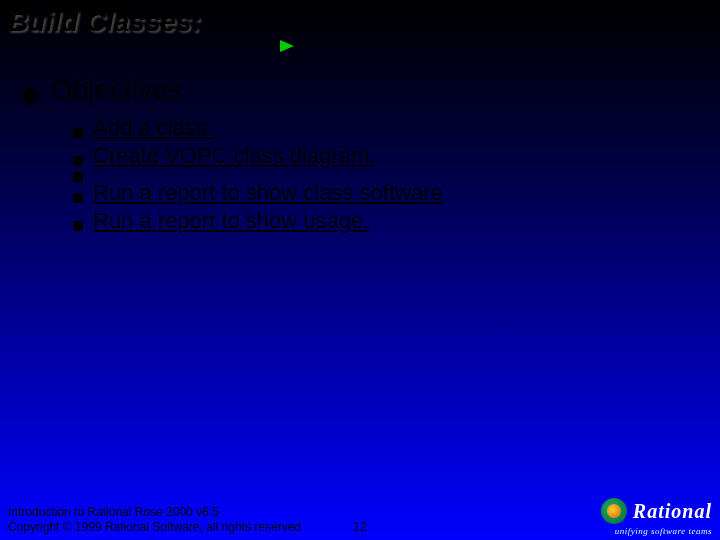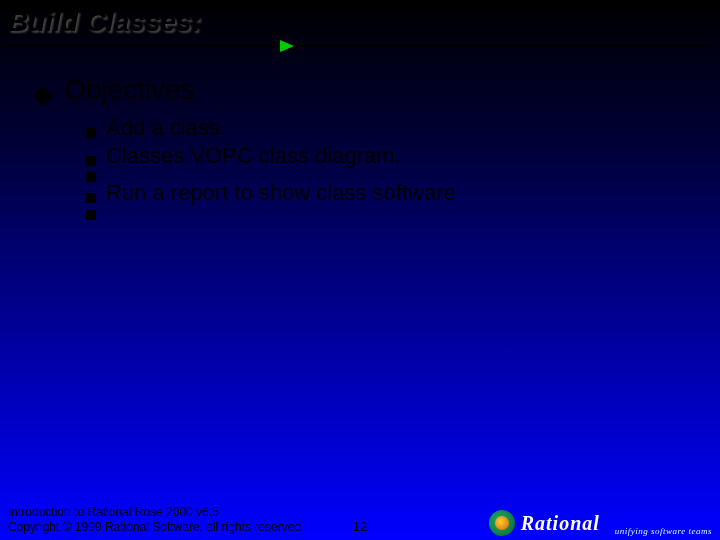--- a/index.html
+++ b/index.html
@@ -33,21 +33,21 @@
   .divider-arrow {
     position: absolute;
     left: 280px;
     top: -2px;
     width: 0; height: 0;
     border-top: 6px solid transparent;
     border-bottom: 6px solid transparent;
     border-left: 14px solid #00cc00;
   }
   .content {
-    padding: 24px 24px 0 32px;
+    padding: 24px 24px 0 19px;
   }
   .level1 {
     display: flex;
     align-items: baseline;
     margin-bottom: 8px;
   }
   .diamond {
     width: 14px; height: 14px;
     background: #000;
     transform: rotate(45deg);
@@ -72,20 +72,21 @@
   .square {
     width: 10px; height: 10px;
     background: #000;
     margin-right: 10px;
     position: relative;
     top: 3px;
     flex: 0 0 auto;
   }
   .level2-text {
     font-size: 22px;
+    text-decoration: underline;
   }
   .footer {
     position: absolute;
     left: 0; right: 0; bottom: 0;
     height: 42px;
     padding: 0 8px 6px 8px;
   }
   .footer-left {
     position: absolute;
     left: 8px; bottom: 6px;
@@ -99,23 +100,23 @@
     transform: translateX(-50%);
     bottom: 6px;
     font-size: 13px;
     color: #000;
   }
   .footer-logo {
     position: absolute;
     right: 8px;
     bottom: 4px;
     display: flex;
-    flex-direction: row;
+    flex-direction: column;
     align-items: flex-end;
-    gap: 15px;
+    gap: 2px;
   }
   .logo-row {
     display: flex;
     align-items: center;
     gap: 6px;
   }
   .logo-swirl {
     width: 26px; height: 26px;
     position: relative;
   }
@@ -157,31 +158,32 @@
     <div class="diamond"></div>
     <div class="level1-text">Objectives</div>
   </div>
   <div class="level2-list">
     <div class="level2">
       <div class="square"></div>
       <div class="level2-text">Add a class.</div>
     </div>
     <div class="level2">
       <div class="square"></div>
-      <div class="level2-text">Classes VOPC class diagram.</div>
+      <div class="level2-text">Create VOPC class diagram.</div>
     </div>
     <div class="level2">
       <div class="square"></div>
     </div>
     <div class="level2">
       <div class="square"></div>
       <div class="level2-text">Run a report to show class software</div>
     </div>
     <div class="level2">
       <div class="square"></div>
+      <div class="level2-text">Run a report to show usage.</div>
     </div>
   </div>
 </div>
 
 <div class="footer">
   <div class="footer-left">
     <div>Introduction to Rational Rose 2000 v6.5</div>
     <div>Copyright © 1999 Rational Software, all rights reserved</div>
   </div>
   <div class="footer-page">12</div>

